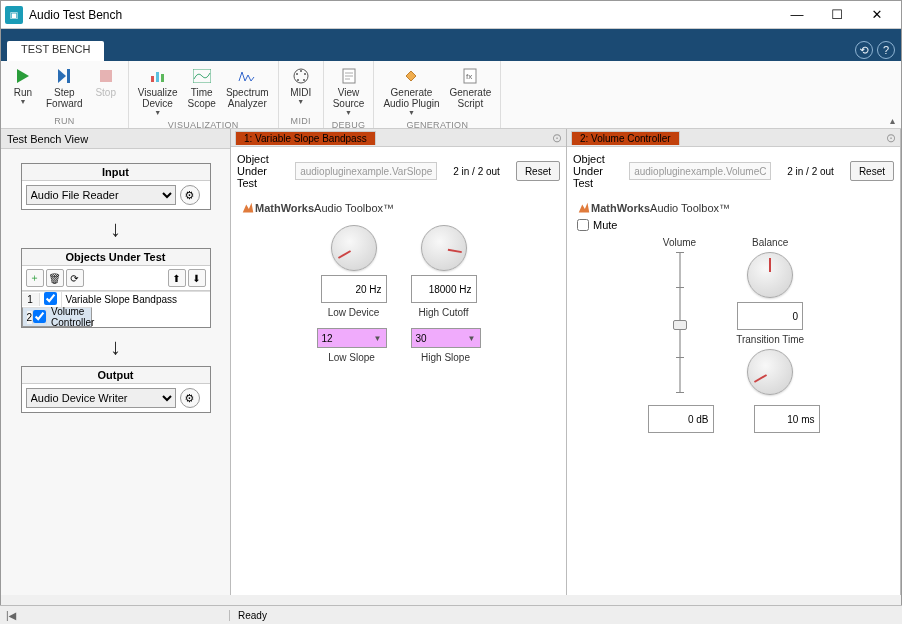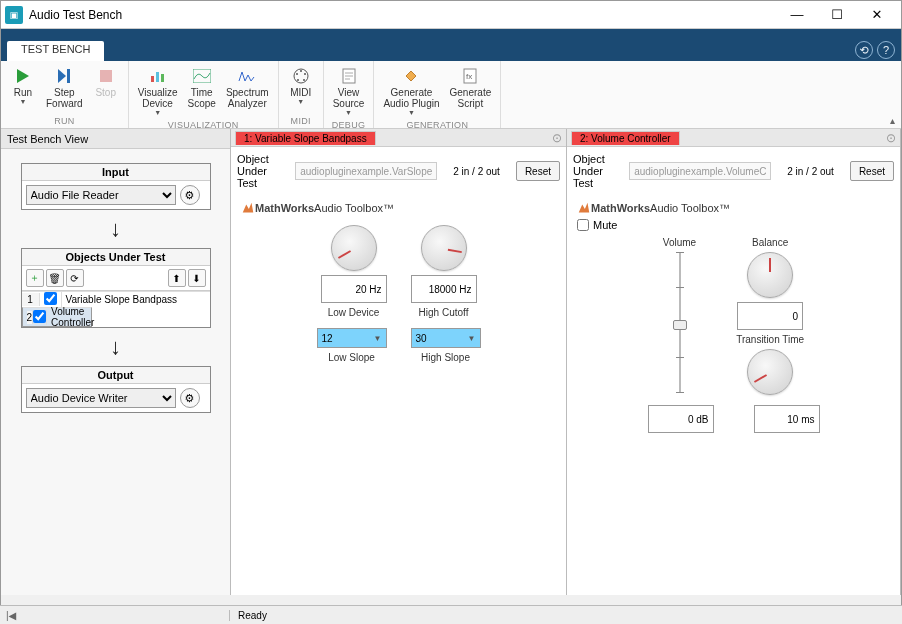--- a/index.html
+++ b/index.html
@@ -34,21 +34,21 @@
 
 
 .main { display: flex; height: 466px; }
 .col { border-right: 1px solid #bbb; display: flex; flex-direction: column; background: #fff; }
 .col.left { width: 230px; background: #f7f7f7; }
 .col.mid { width: 336px; }
 .col.right { flex: 1; }
 
 
 .panel-tabhead { height: 18px; background: #e8e8e8; border-bottom: 1px solid #ccc; display: flex; align-items: center; padding: 0 4px; font-size: 10px; }
-.panel-tabhead .ptab { background: #ef4444; border: 1px solid #ccc; border-bottom: none; padding: 1px 8px; font-size: 10px; }
+.panel-tabhead .ptab { background: #c2410c; border: 1px solid #ccc; border-bottom: none; padding: 1px 8px; font-size: 10px; }
 .panel-tabhead .close { margin-left: auto; color: #999; font-size: 12px; }
 
 
 .out-row { display: flex; align-items: center; gap: 16px; padding: 6px 6px; font-size: 11px; }
 .out-row input[type=text] { flex: 1; height: 18px; border: 1px solid #ccc; background: #f9f9f9; color: #999; font-size: 10px; padding: 0 4px; }
 .out-row .io { font-size: 10px; white-space: nowrap; }
 .out-row button { height: 20px; padding: 0 8px; font-size: 10px; border: 1px solid #999; background: #f5f5f5; border-radius: 2px; }
 
 
 .mw-head { display: flex; align-items: center; padding: 6px 10px 2px; font-size: 11px; }
@@ -63,21 +63,21 @@
 .knob.r2::before { transform: translateX(-50%) rotate(100deg); }
 .knob.r0::before { transform: translateX(-50%) rotate(0deg); }
 
 .num-input { width: 66px; height: 28px; border: 1px solid #999; background: #fff; font-size: 10px; text-align: right; padding: 0 4px; }
 .vslider { width: 24px; height: 140px; position: relative; }
 .vslider .track { position: absolute; left: 50%; top: 0; bottom: 0; width: 2px; background: #bbb; transform: translateX(-50%); }
 .vslider .tick { position: absolute; width: 8px; height: 1px; background: #888; left: 50%; transform: translateX(-50%); }
 .vslider .thumb { position: absolute; width: 14px; height: 10px; background: #eee; border: 1px solid #888; left: 50%; transform: translateX(-50%); border-radius: 2px; }
 
 
-.sel { width: 70px; height: 20px; border: 1px solid #999; background: #7dd3fc; font-size: 10px; display: flex; align-items: center; justify-content: space-between; padding: 0 4px; }
+.sel { width: 70px; height: 20px; border: 1px solid #999; background: #f0abfc; font-size: 10px; display: flex; align-items: center; justify-content: space-between; padding: 0 4px; }
 .sel .ar { font-size: 8px; color: #555; }
 select.nat { width: 150px; height: 20px; font-size: 11px; border: 1px solid #999; }
 
 
 .flow { padding: 14px 10px; display: flex; flex-direction: column; align-items: center; }
 .flow .box { width: 190px; border: 1px solid #888; background: #fff; margin-bottom: 4px; }
 .flow .box .hd { text-align: center; font-size: 11px; font-weight: bold; background: #f5f5f5; border-bottom: 1px solid #ccc; padding: 2px; }
 .flow .row { display: flex; align-items: center; gap: 4px; padding: 4px; }
 .flow .arrow { font-size: 22px; margin: 2px 0 6px; color: #222; }
 .gearbtn { width: 20px; height: 20px; border: 1px solid #999; border-radius: 50%; display: flex; align-items: center; justify-content: center; background: #f8f8f8; font-size: 11px; }

